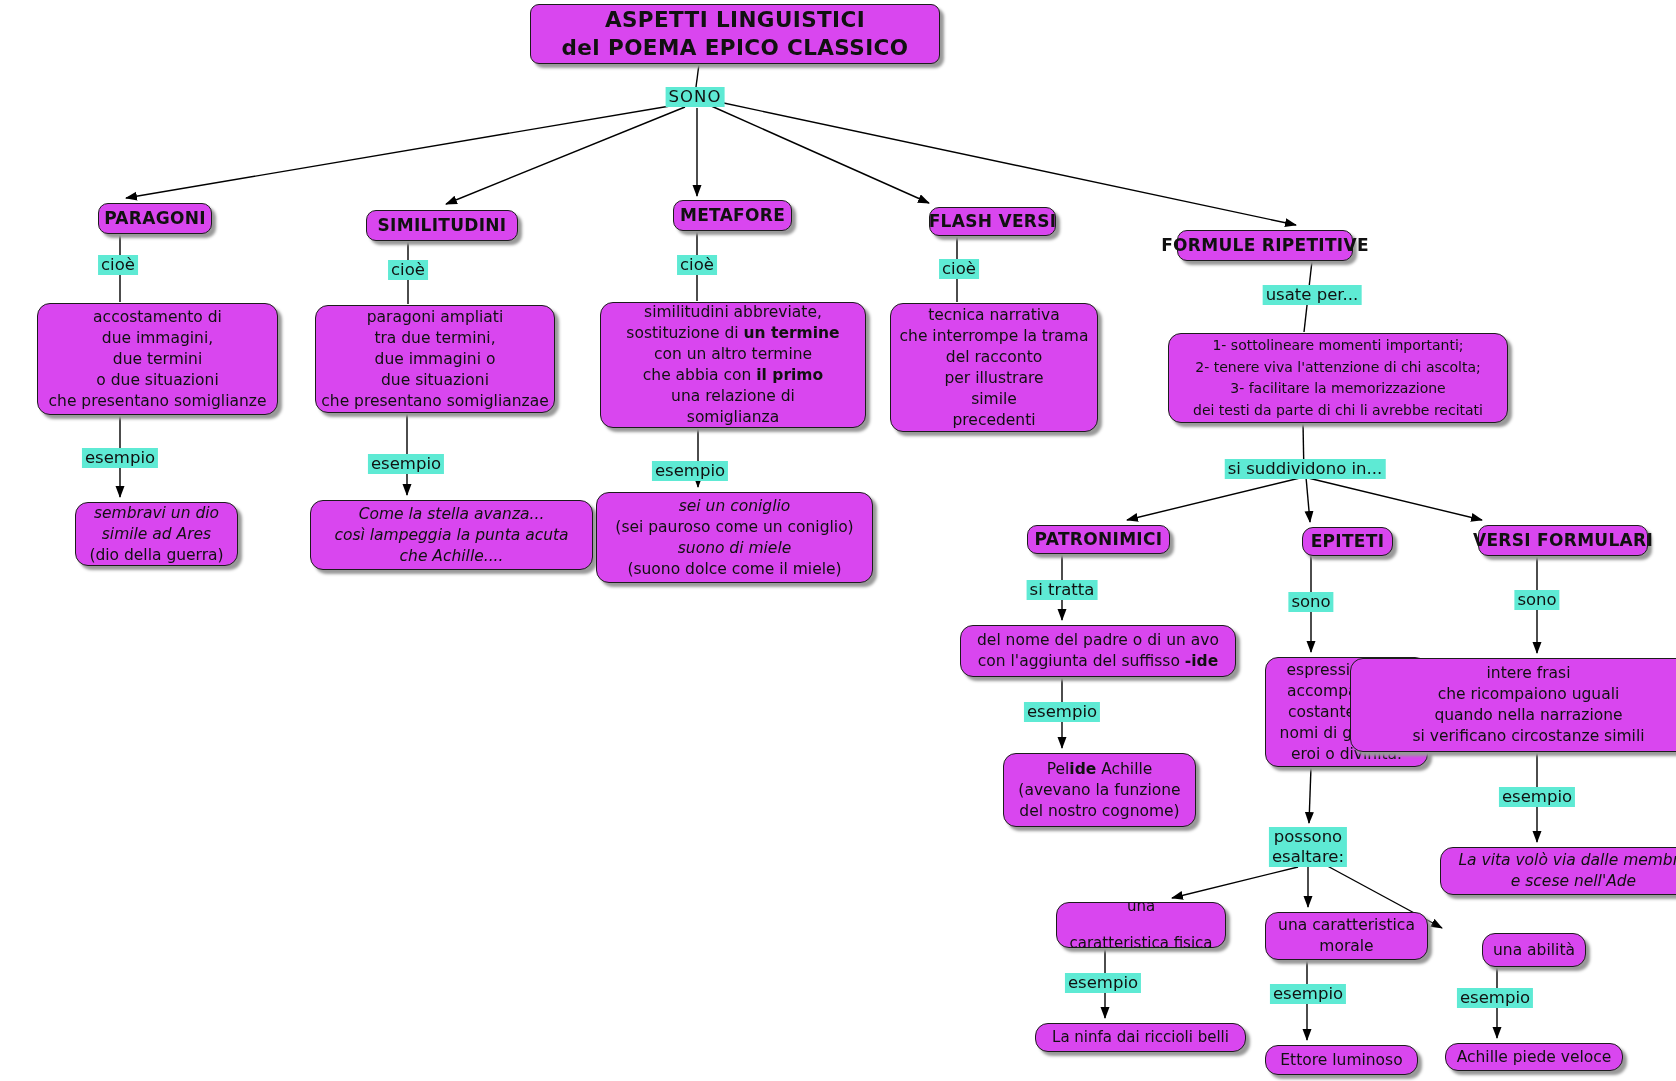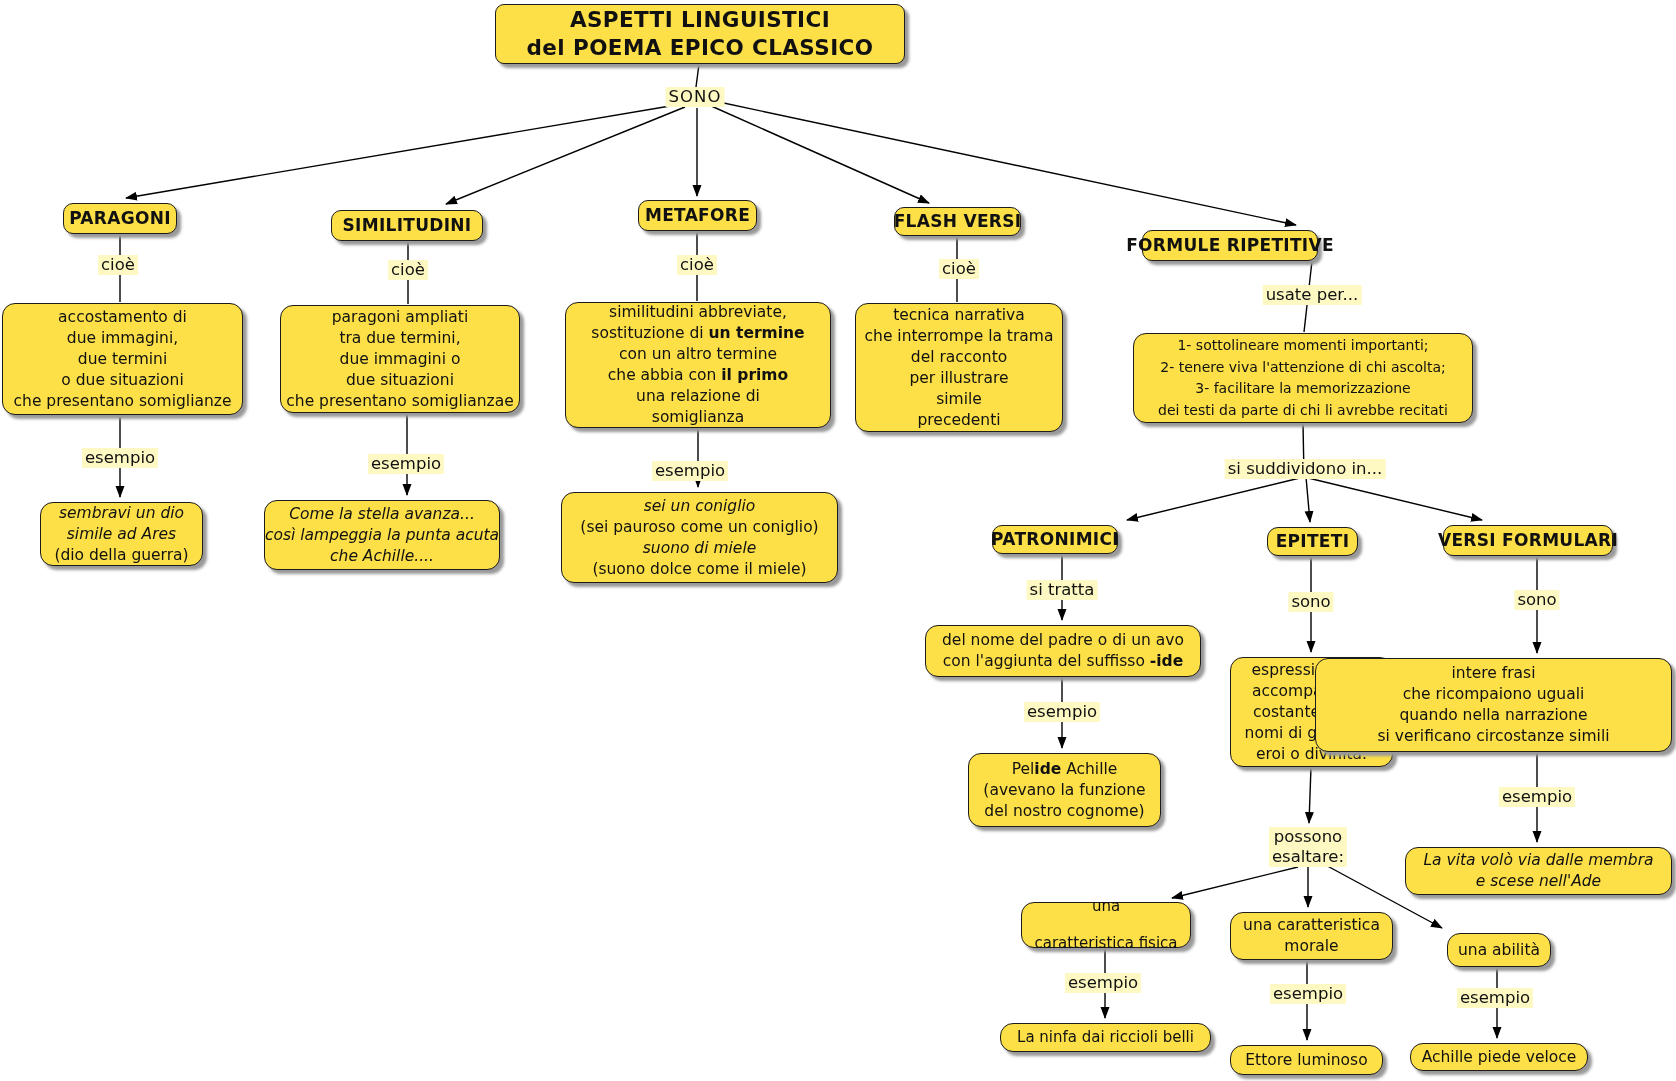--- a/index.html
+++ b/index.html
@@ -4,33 +4,33 @@
 <style>
   html, body { margin: 0; padding: 0; }
   body {
     width: 1676px; height: 1081px; position: relative; overflow: hidden;
     background: #ffffff; color: #111;
     font-family: "DejaVu Sans", "Liberation Sans", sans-serif;
   }
   svg.wires { position: absolute; left: 0; top: 0; z-index: 1; }
   .box {
     position: absolute; z-index: 2; box-sizing: border-box;
-    background: #fde047; border: 1.6px solid #1c1c1c; border-radius: 13px;
+    background: #d946ef; border: 1.6px solid #1c1c1c; border-radius: 13px;
     box-shadow: 4px 4px 3px #999999;
     display: flex; flex-direction: column; justify-content: center; align-items: center;
-    text-align: center; font-size: 15.5px; line-height: 21px; padding: 3px 5px;
+    text-align: center; font-size: 15.5px; line-height: 21px; padding: 3px 5px; margin-left: 35px;
   }
   .box .nw { white-space: nowrap; }
   .concept { font-weight: bold; font-size: 17px; border-radius: 10px; letter-spacing: 0.3px; }
   .title-box { font-weight: bold; font-size: 21.5px; line-height: 28px; border-radius: 9px; letter-spacing: 0.4px; }
   .small-font { font-size: 14px; line-height: 21.5px; }
   .mid-font { font-size: 15px; gap: 16px; }
   .it { font-style: italic; }
   .lbl {
-    position: absolute; z-index: 3; background: #fef9c3; padding: 0 3px;
+    position: absolute; z-index: 3; background: #5eead4; padding: 0 3px;
     font-size: 16.5px; line-height: 20px; text-align: center; white-space: nowrap;
     transform: translate(-50%, -50%);
   }
 </style>
 </head>
 <body>
 
 <svg class="wires" width="1676" height="1081" viewBox="0 0 1676 1081">
   <defs>
     <marker id="arw" markerWidth="14" markerHeight="11" refX="11" refY="4.5" orient="auto" markerUnits="userSpaceOnUse">
@@ -101,21 +101,21 @@
 </div>
 <div class="lbl" style="left:408px; top:270px;">cioè</div>
 <div class="box" style="left:280px; top:305px; width:240px; height:108px;">
   <div class="nw">paragoni ampliati</div>
   <div class="nw">tra due termini,</div>
   <div class="nw">due immagini o</div>
   <div class="nw">due situazioni</div>
   <div class="nw">che presentano somiglianzae</div>
 </div>
 <div class="lbl" style="left:406px; top:464px;">esempio</div>
-<div class="box" style="left:264px; top:500px; width:236px; height:70px;">
+<div class="box" style="left:275px; top:500px; width:283px; height:70px;">
   <div class="nw it">Come la stella avanza...</div>
   <div class="nw it">così lampeggia la punta acuta</div>
   <div class="nw it">che Achille....</div>
 </div>
 
 <div class="box concept" style="left:638px; top:200px; width:119px; height:31px;">
   <div class="nw">METAFORE</div>
 </div>
 <div class="lbl" style="left:697px; top:265px;">cioè</div>
 <div class="box" style="left:565px; top:302px; width:266px; height:126px;">
@@ -152,21 +152,21 @@
 </div>
 <div class="lbl" style="left:1312px; top:295px;">usate per...</div>
 <div class="box small-font" style="left:1133px; top:333px; width:340px; height:90px;">
   <div class="nw">1- sottolineare momenti importanti;</div>
   <div class="nw">2- tenere viva l'attenzione di chi ascolta;</div>
   <div class="nw">3- facilitare la memorizzazione</div>
   <div class="nw">dei testi da parte di chi li avrebbe recitati</div>
 </div>
 <div class="lbl" style="left:1305px; top:469px;">si suddividono in...</div>
 
-<div class="box concept" style="left:992px; top:525px; width:126px; height:29px;">
+<div class="box concept" style="left:992px; top:525px; width:143px; height:29px;">
   <div class="nw">PATRONIMICI</div>
 </div>
 <div class="lbl" style="left:1062px; top:590px;">si tratta</div>
 <div class="box" style="left:925px; top:625px; width:276px; height:52px;">
   <div class="nw">del nome del padre o di un avo</div>
   <div class="nw"><span>con l'aggiunta del suffisso </span><b>-ide</b></div>
 </div>
 <div class="lbl" style="left:1062px; top:712px;">esempio</div>
 <div class="box" style="left:968px; top:753px; width:193px; height:74px;">
   <div class="nw"><span>Pel</span><b>ide</b><span> Achille</span></div>

